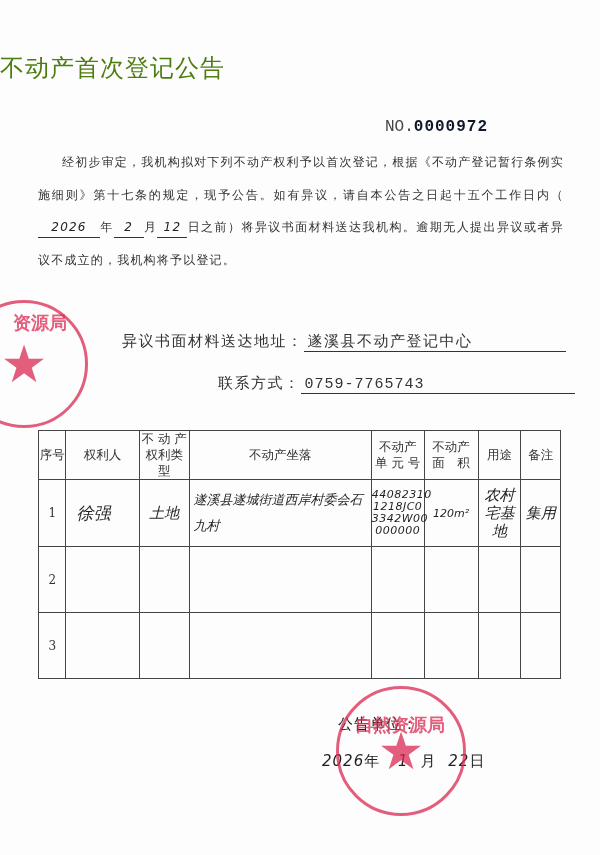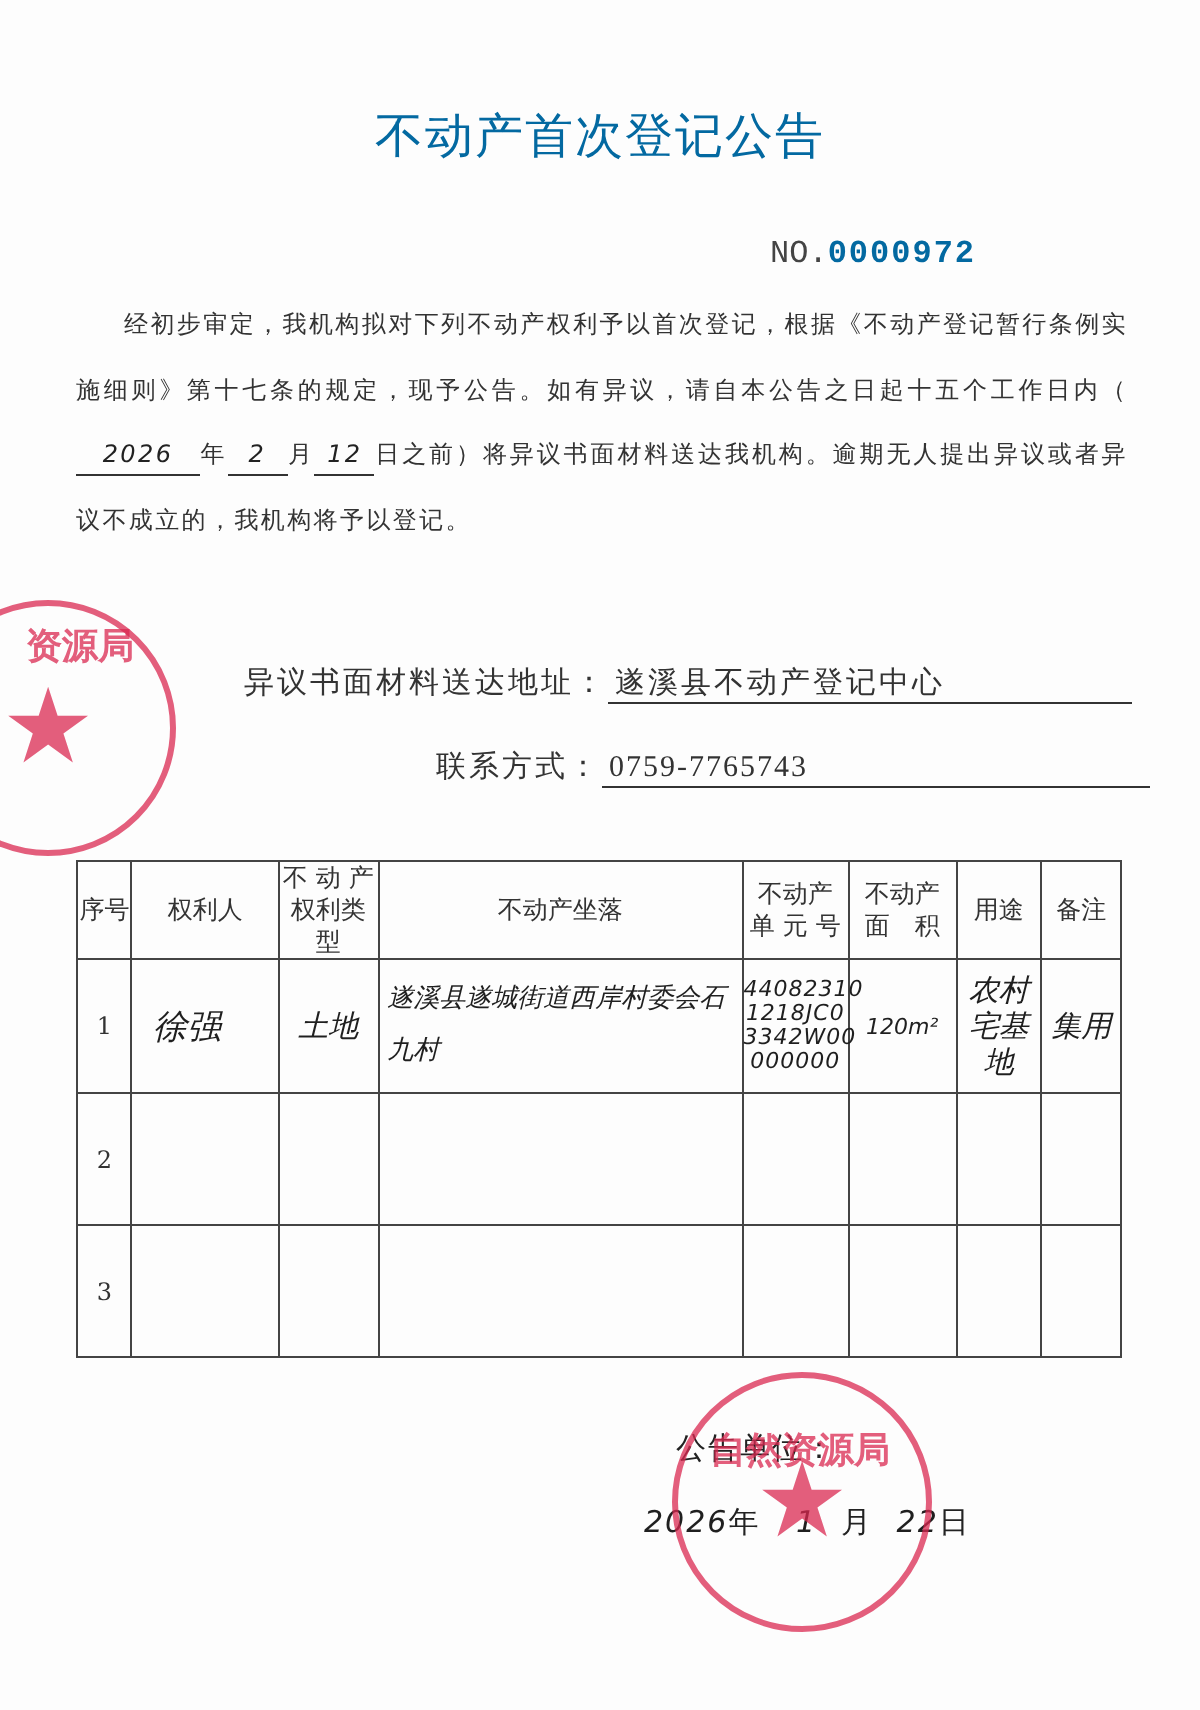--- a/index.html
+++ b/index.html
@@ -3,45 +3,45 @@
 <meta charset="utf-8">
 <style>
   html, body { margin: 0; padding: 0; }
   body {
     width: 600px; height: 855px; position: relative; overflow: hidden;
     background: #fdfdfd;
     font-family: "DejaVu Serif", "Liberation Serif", serif;
     color: #2a2a2a;
   }
   .title {
-    position: absolute; left: 0; top: 52px; width: 600px; text-align: center;
+    position: absolute; left: 0; top: 52px; width: 600px; 
     font-family: Liberation Sans, sans-serif;
-    font-size: 24px; color: #0369a1; letter-spacing: 1px;
+    font-size: 24px; color: #4d7c0f; letter-spacing: 1px;
   }
   .serial {
     position: absolute; left: 385px; top: 118px; font-size: 16px;
     font-family: "Liberation Mono", "DejaVu Sans Mono", monospace;
     color: #444;
   }
-  .serial .num { color: #0369a1; font-weight: bold; letter-spacing: 1px; }
+  .serial .num { color: #0f172a; font-weight: bold; letter-spacing: 1px; }
   .para {
     position: absolute; left: 38px; top: 146px; width: 526px;
     font-size: 12px; line-height: 32.5px; color: #333;
     text-indent: 2em; letter-spacing: 1.2px; text-align: justify;
   }
   .hw {
     font-family: "DejaVu Sans", sans-serif; font-style: italic;
     display: inline-block; border-bottom: 1px solid #333; text-align: center;
     line-height: 20px; text-indent: 0; color: #222;
   }
   .addr-row { position: absolute; font-size: 15px; letter-spacing: 1.5px; color: #333; }
   .addr-row .val {
     display: inline-block; border-bottom: 1.5px solid #333; padding-left: 4px;
   }
-  .phone .val { font-family: Liberation Serif, serif; letter-spacing: 1px; }
+  .phone .val { font-family: Liberation Mono, monospace; letter-spacing: 1px; }
   table.reg {
     position: absolute; left: 38px; top: 430px; width: 523px;
     border-collapse: collapse; table-layout: fixed;
     font-family: "DejaVu Sans", sans-serif; font-size: 12.5px; color: #333;
   }
   table.reg th, table.reg td {
     border: 1.3px solid #444; text-align: center; vertical-align: middle;
     padding: 0; font-weight: normal;
   }
   table.reg th { height: 42px; line-height: 16px; }

